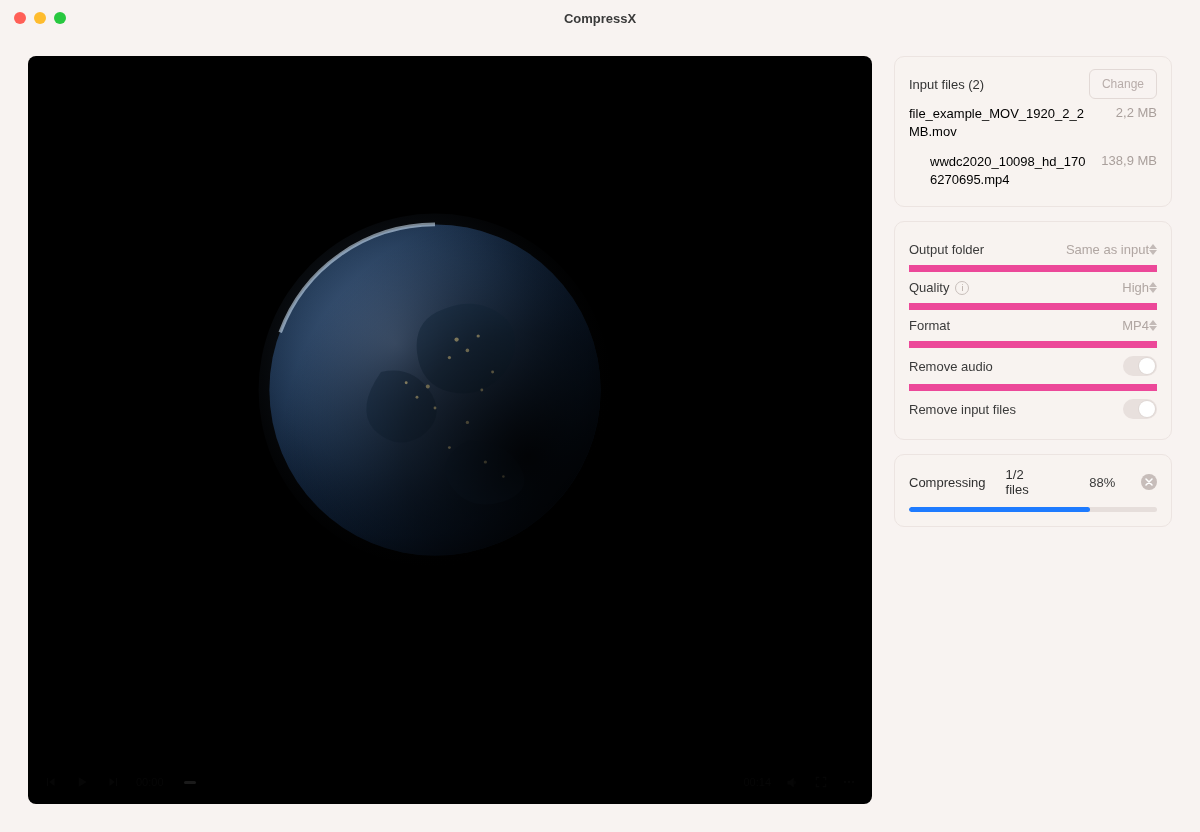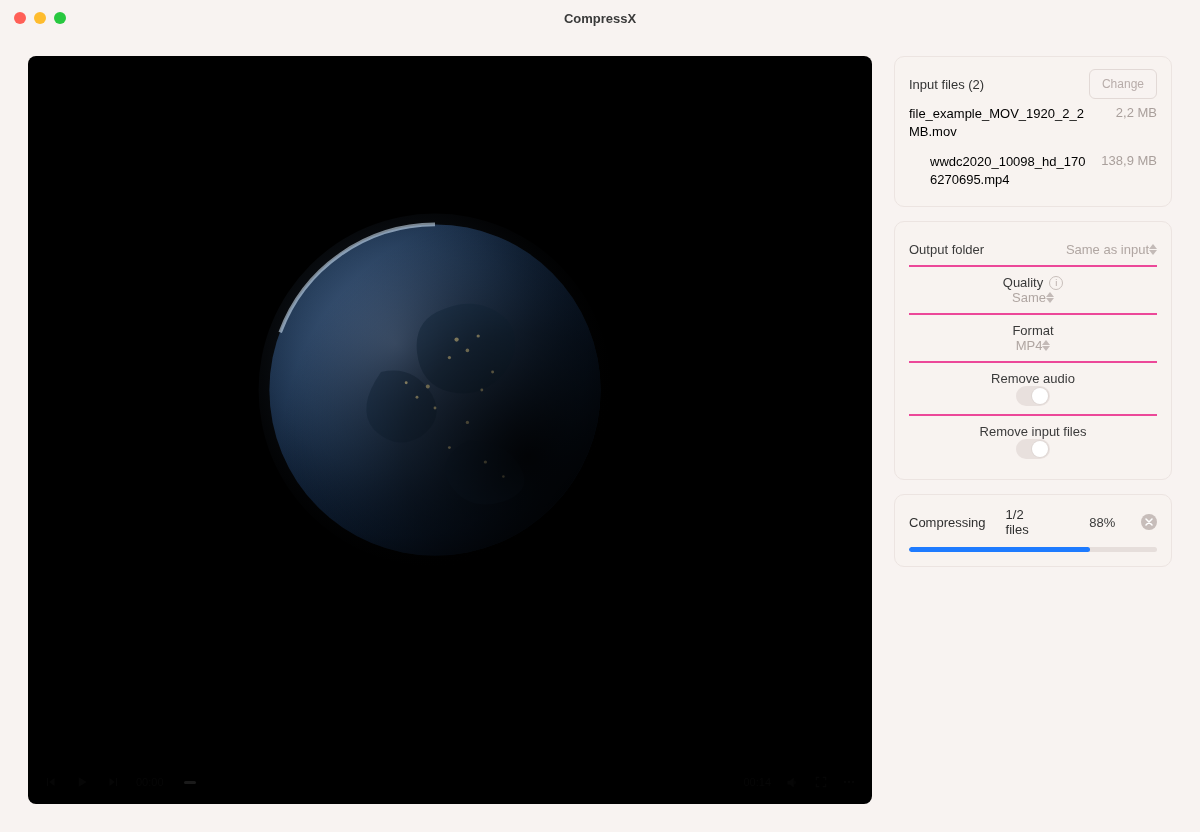--- a/index.html
+++ b/index.html
@@ -90,21 +90,21 @@
     padding: 7px 12px;
     cursor: default;
   }
 
   .file-row { display: flex; justify-content: space-between; gap: 10px; padding: 6px 0; }
   .file-row + .file-row { border-top: 1px solid transparent; margin-left: 21px; }
   .file-name { color: #000000; font-size: 13px; line-height: 1.35; word-break: break-all; max-width: 180px; }
   .file-size { color: #a99f9b; font-size: 13px; white-space: nowrap; }
 
   .setting-row { display: flex; align-items: center; justify-content: space-between; padding: 8px 0; }
-  .setting-row + .setting-row { border-top: 2px solid #ec4899; flex-direction: column; }
+  .setting-row + .setting-row { border-top: 7px solid #ec4899; }
   .setting-label { color: #3a3a3a; font-size: 13px; display: flex; align-items: center; gap: 6px; }
   .info-ico { width: 14px; height: 14px; border: 1px solid #c8bfbb; border-radius: 50%; display: inline-flex; align-items: center; justify-content: center; font-size: 9px; color: #b3a8a4; }
 
   .select-like { display: flex; align-items: center; color: #b0a6a2; font-size: 13px; }
   .stepper { display: inline-flex; flex-direction: column; gap: 1px; }
   .stepper svg { display: block; }
 
   .toggle { width: 34px; height: 20px; border-radius: 20px; background: #e8e0dd; position: relative; }
   .toggle::after { content: ""; position: absolute; right: 2px; top: 2px; width: 16px; height: 16px; background: #fff; border-radius: 50%; box-shadow: 0 0 0 1px rgba(0,0,0,.04); }
 
@@ -267,21 +267,21 @@
           </span>
         </div>
       </div>
 
       <div class="setting-row">
         <div class="setting-label">
           <span>Quality</span>
           <span class="info-ico">i</span>
         </div>
         <div class="select-like">
-          <span>Same</span>
+          <span>High</span>
           <span class="stepper">
             <svg width="8" height="5" viewBox="0 0 8 5">
                 <path d="M4 0l4 5H0z" fill="#c3bab7"></path>
               </svg>
             <svg width="8" height="5" viewBox="0 0 8 5">
                 <path d="M4 5L0 0h8z" fill="#c3bab7"></path>
               </svg>
           </span>
         </div>
       </div>

